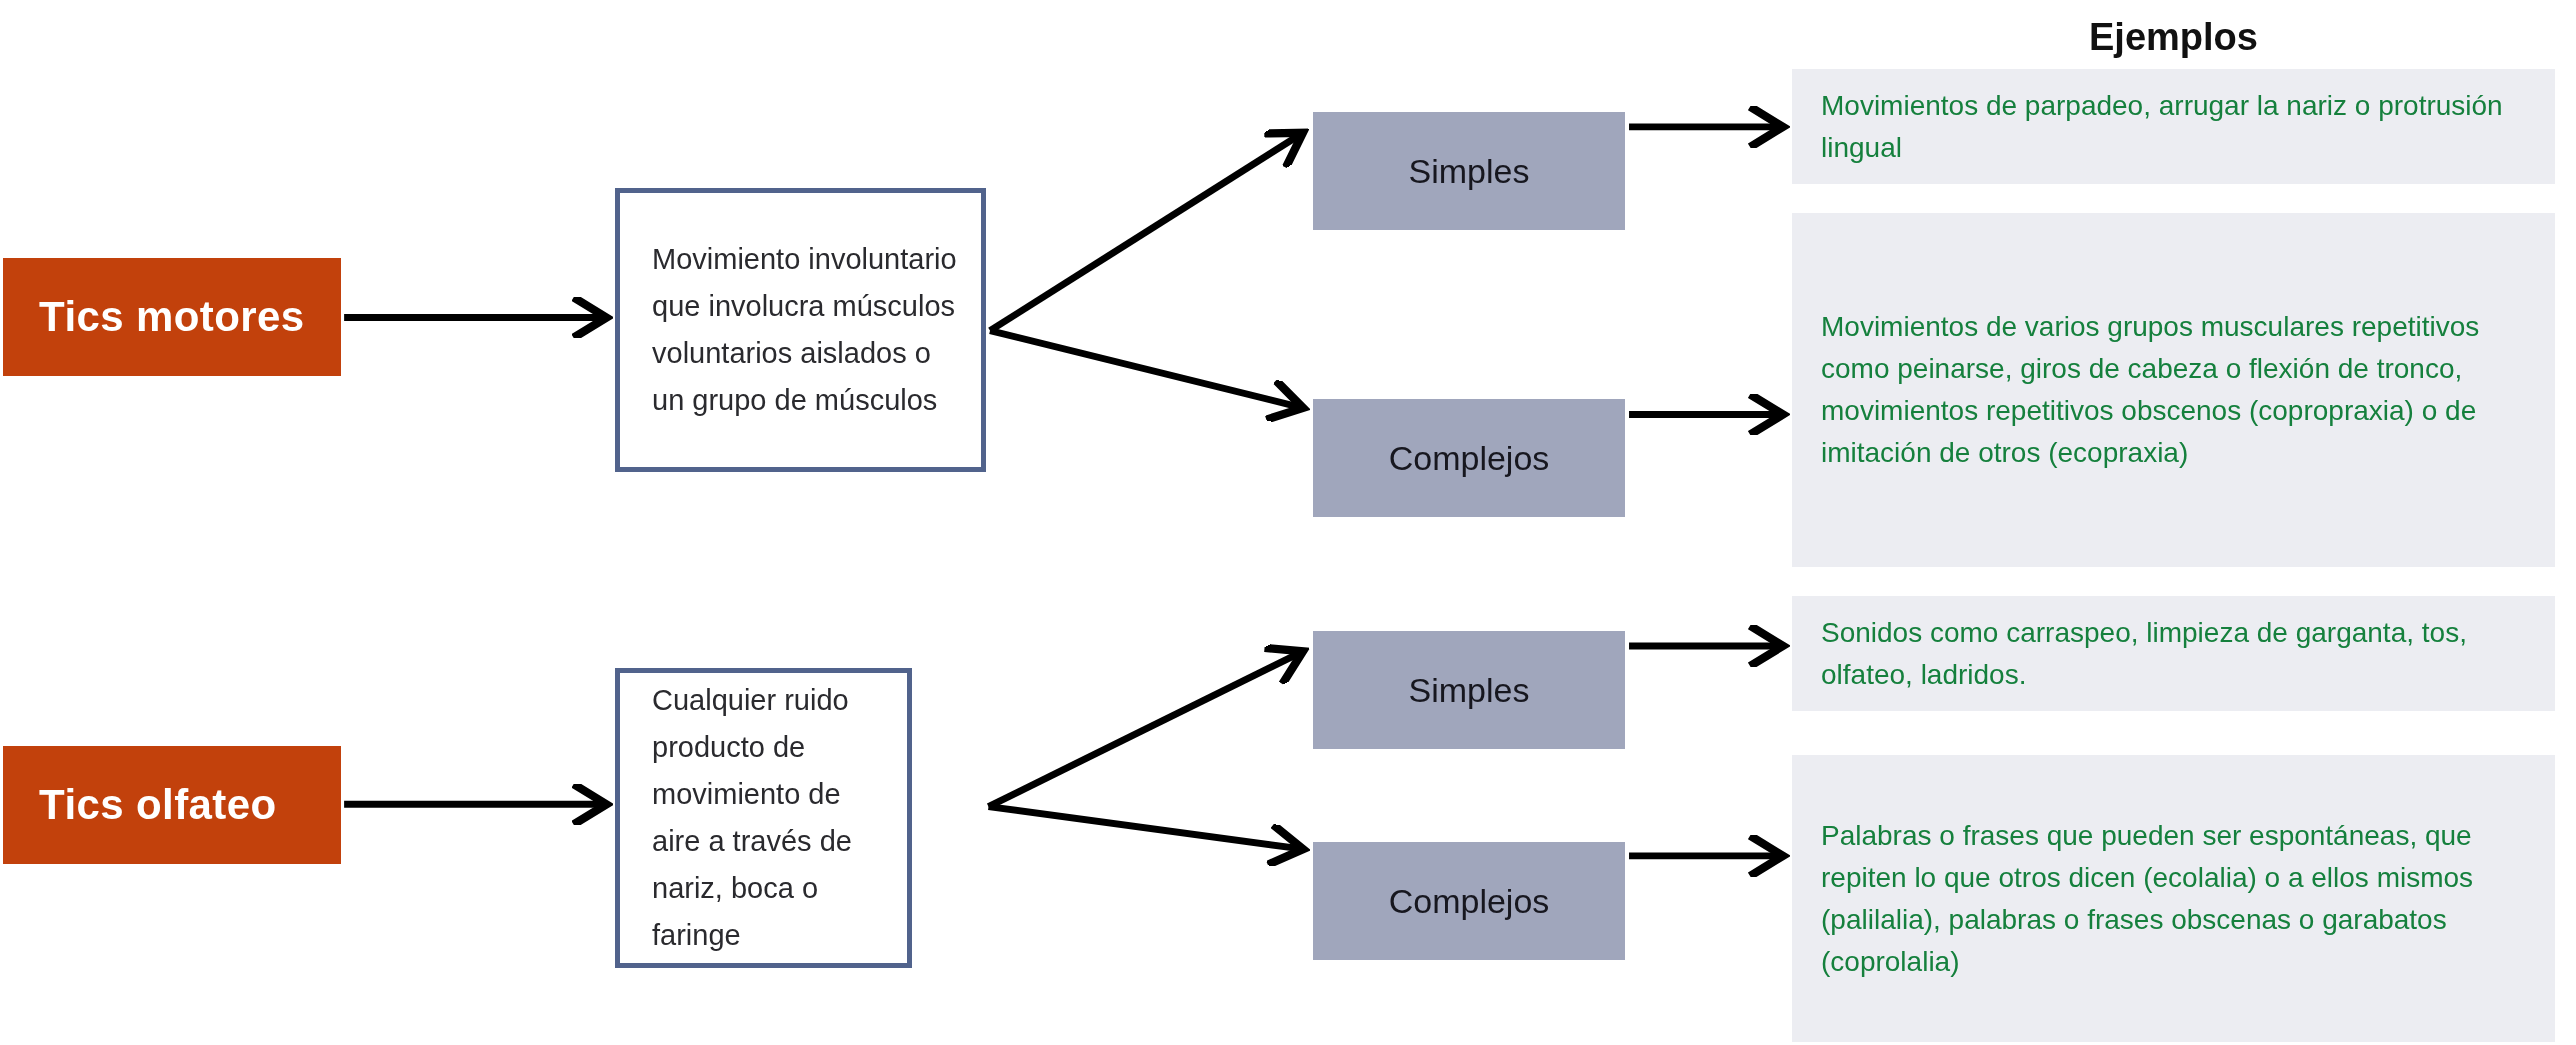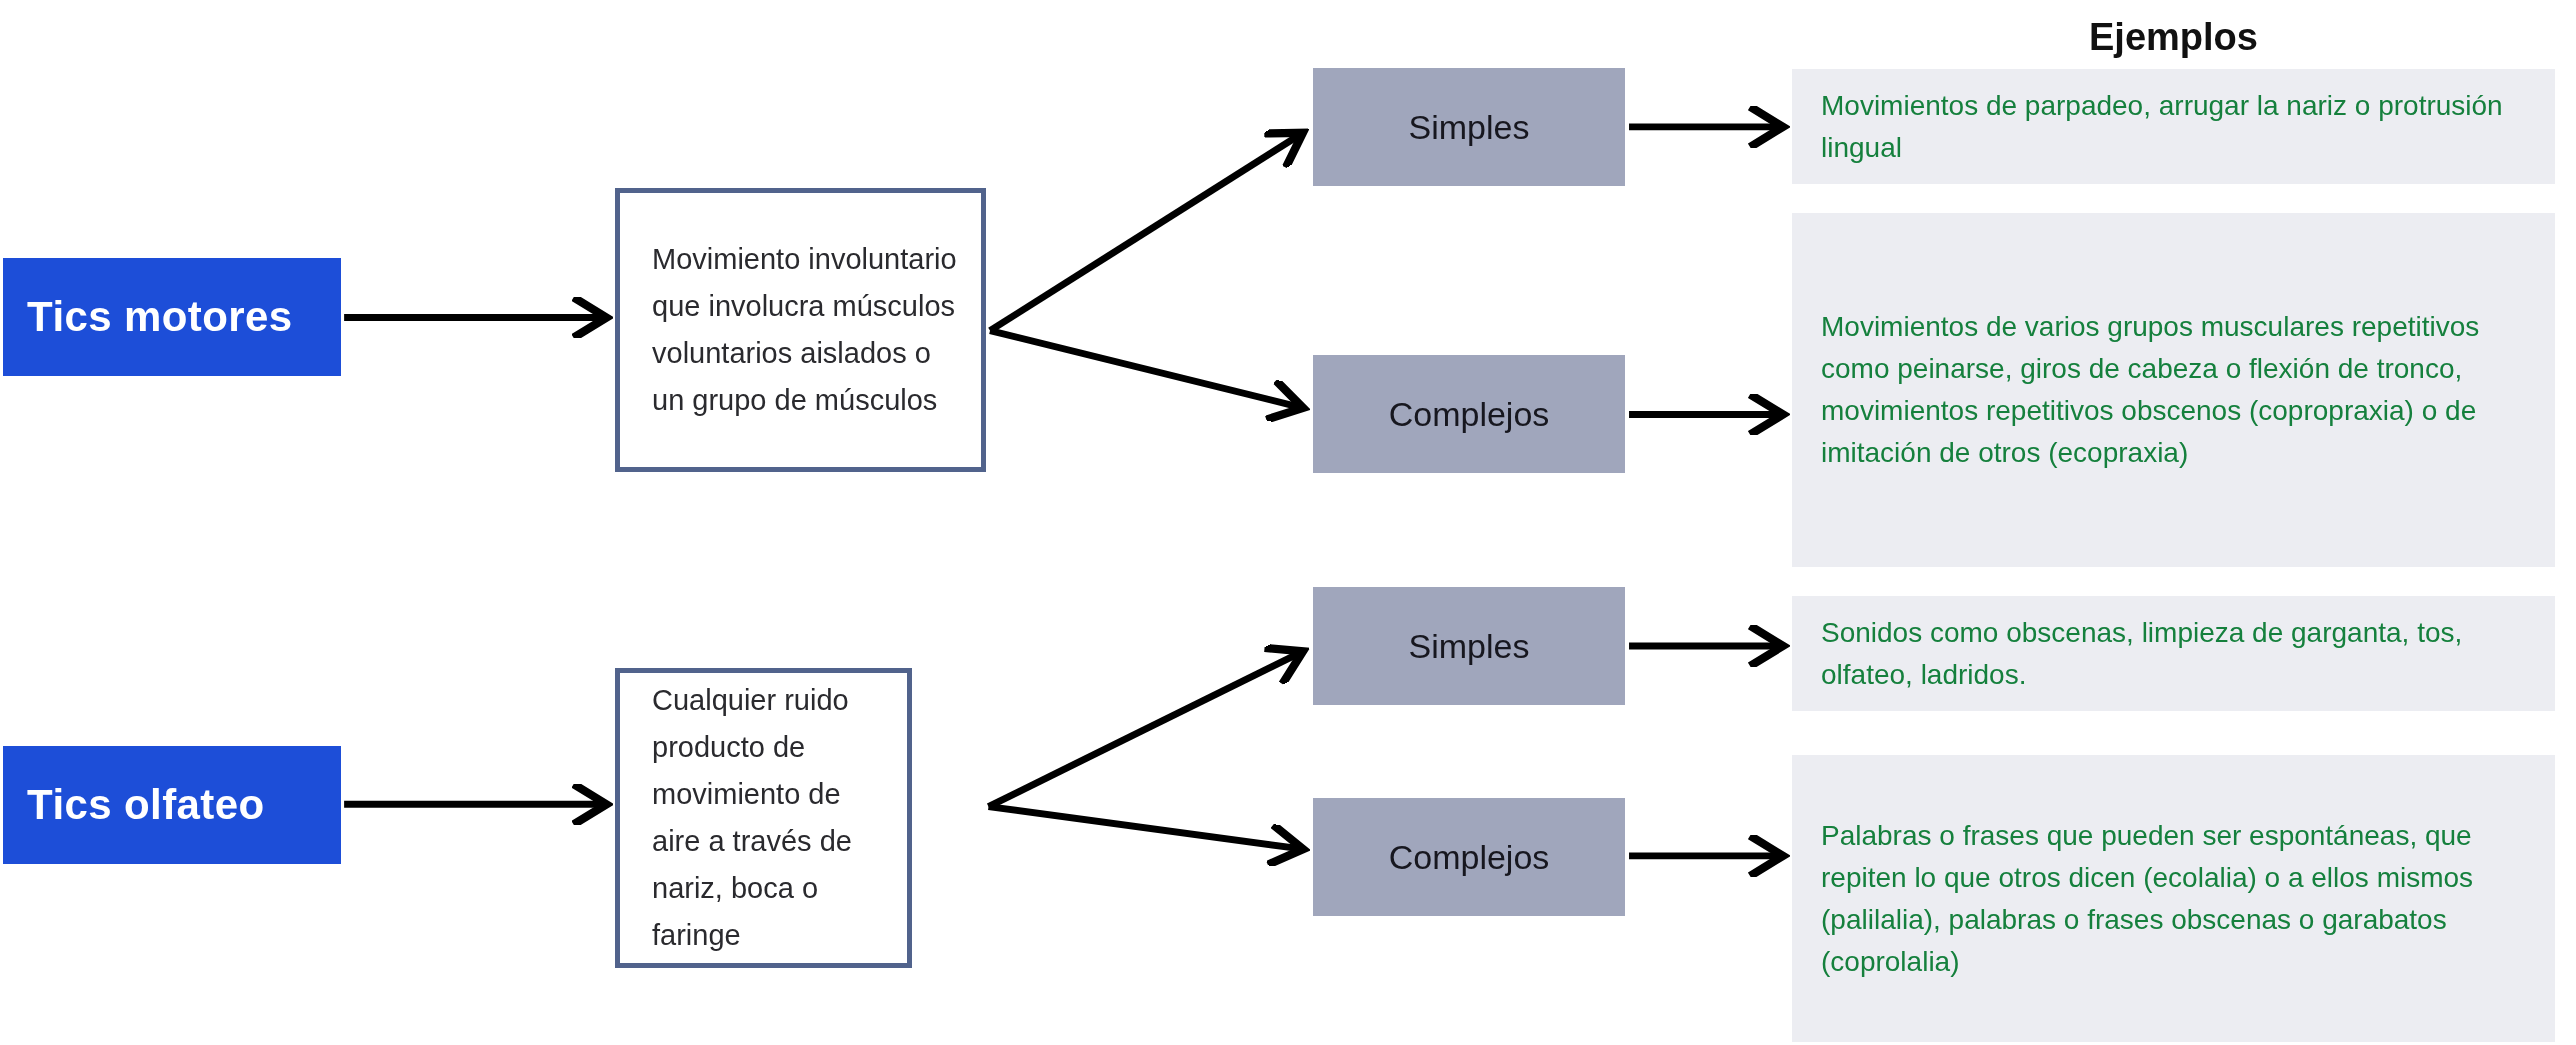--- a/index.html
+++ b/index.html
@@ -7,35 +7,35 @@
     position:relative;
     width:2576px;height:1045px;
     background:#ffffff;
     font-family:"Liberation Sans", sans-serif;
     overflow:hidden;
   }
   .abs{position:absolute;box-sizing:border-box;}
   .arrow-layer{position:absolute;left:0;top:0;width:2576px;height:1045px;pointer-events:none;}
 
   .root-label{
-    background:#1d4ed8;color:#ffffff;
+    background:#c2410c;color:#ffffff;
     font-size:42px;font-weight:bold;letter-spacing:0.4px;
     display:flex;align-items:center;
-    padding-left:24px;
+    padding-left:36px;
   }
   .def-box{
     background:#ffffff;border:5.4px solid #51638C;
     color:#2a2a2e;font-size:29px;line-height:1.62;
     display:flex;align-items:center;
     padding:7.7px 10.8px 7.7px 32px;
   }
   .branch-box{
     background:#A0A6BC;color:#17171F;
     font-size:34px;
-    display:flex;align-items:center;justify-content:center;
+    display:flex;align-items:center;justify-content:center;margin-top:44px;
   }
   .example-box{
     background:#ECEDF2;color:#15803d;
     font-size:28px;line-height:1.5;
     display:flex;align-items:center;
     padding:10.8px 28px 10.8px 29px;
   }
   .col-title{
     color:#111111;font-weight:bold;font-size:38px;
     text-align:center;
@@ -102,21 +102,21 @@
 
   <div class="abs branch-box" style="left:1313px;top:587px;width:312px;height:118px;">
     <span>Simples</span>
   </div>
 
   <div class="abs branch-box" style="left:1313px;top:798px;width:312px;height:118px;">
     <span>Complejos</span>
   </div>
 
   <div class="abs example-box" style="left:1792px;top:596px;width:763px;height:115px;">
-    <span>Sonidos como obscenas, limpieza de garganta, tos, olfateo, ladridos.</span>
+    <span>Sonidos como carraspeo, limpieza de garganta, tos, olfateo, ladridos.</span>
   </div>
 
   <div class="abs example-box" style="left:1792px;top:755px;width:763px;height:287px;">
     <span>Palabras o frases que pueden ser espontáneas, que repiten lo que otros dicen (ecolalia) o a ellos mismos (palilalia), palabras o frases obscenas o garabatos (coprolalia)</span>
   </div>
 
 </div>
 
 
 </body></html>

